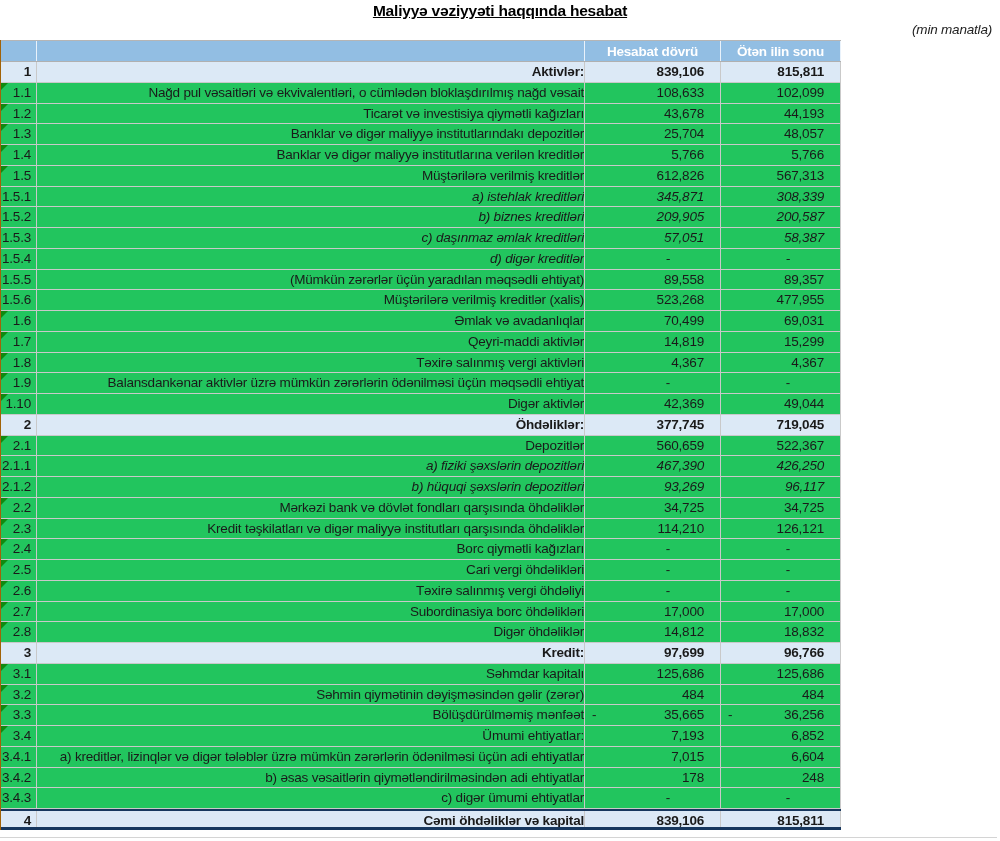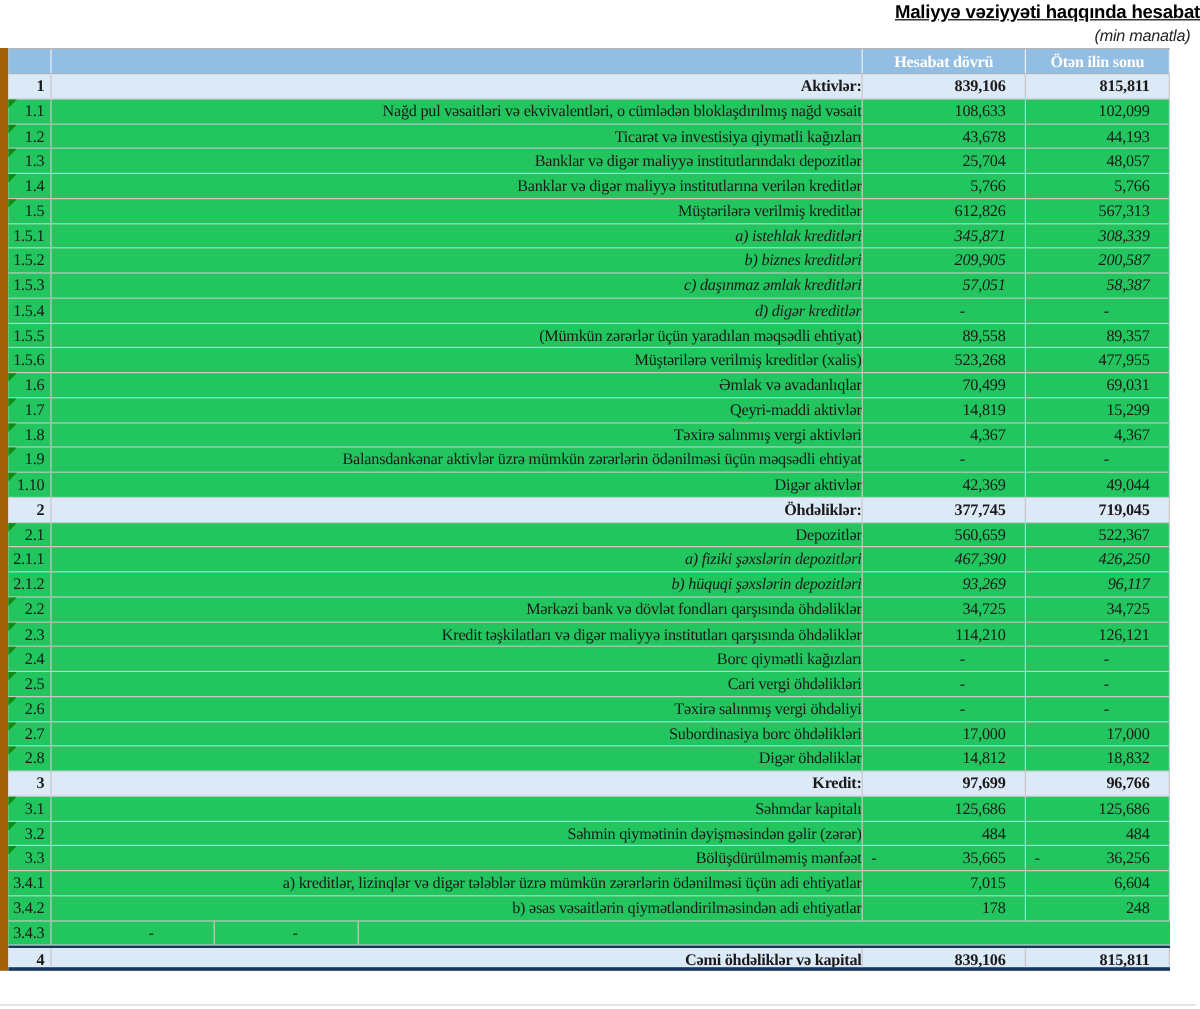--- a/index.html
+++ b/index.html
@@ -7,33 +7,32 @@
     position:relative;
     width:1000px;height:841px;
     background:#ffffff;
     font-family:"Liberation Sans","DejaVu Sans",sans-serif;
     color:#1a1a1a;
     letter-spacing:-0.2px;
     overflow:hidden;
   }
   .title{
     position:absolute;top:2px;left:0;width:100%;
-    text-align:right;font-size:15.5px;font-weight:bold;
+    text-align:center;font-size:15.5px;font-weight:bold;
     text-decoration:underline;
     color:#000;
   }
   .unit-note{
     position:absolute;top:22px;right:8px;
     font-size:13.5px;font-style:italic;color:#222;
   }
   .fintable{
-    position:absolute;top:40px;left:0;width:975px;
-    border-left:7px solid #a16207;
+    position:absolute;top:40px;left:0;width:841px;
+    border-left:1px solid #a16207;
     box-sizing:border-box;
-    font-family:Liberation Serif, serif;
   }
   .row{
     display:flex;align-items:stretch;
     height:20.76px;box-sizing:border-box;
     border-bottom:1px solid #c9c9c9;
     font-size:13.5px;line-height:19.5px;
     background:#22c55e;
   }
   .row.header{
     height:22px;line-height:21px;
@@ -288,33 +287,40 @@
           <div class="c-v"><span>484</span></div>
           <div class="c-v c-v2"><span>484</span></div>
         </div>
         <div class="row">
           <div class="c-num"><span class="tri"></span><span>3.3</span></div>
           <div class="c-desc">Bölüşdürülməmiş mənfəət</div>
           <div class="c-v"><span class="sign">-</span><span>35,665</span></div>
           <div class="c-v c-v2"><span class="sign">-</span><span>36,256</span></div>
         </div>
         <div class="row">
+          <div class="c-num"><span class="tri"></span><span>3.4</span></div>
+          <div class="c-desc">Ümumi ehtiyatlar:</div>
+          <div class="c-v"><span>7,193</span></div>
+          <div class="c-v c-v2"><span>6,852</span></div>
+        </div>
+        <div class="row">
           <div class="c-num"><span>3.4.1</span></div>
           <div class="c-desc">a) kreditlər, lizinqlər və digər tələblər üzrə mümkün zərərlərin ödənilməsi üçün adi ehtiyatlar</div>
           <div class="c-v"><span>7,015</span></div>
           <div class="c-v c-v2"><span>6,604</span></div>
         </div>
         <div class="row">
           <div class="c-num"><span>3.4.2</span></div>
           <div class="c-desc">b) əsas vəsaitlərin qiymətləndirilməsindən adi ehtiyatlar</div>
           <div class="c-v"><span>178</span></div>
           <div class="c-v c-v2"><span>248</span></div>
         </div>
         <div class="row">
           <div class="c-num"><span>3.4.3</span></div>
+          <div class="c-desc">c) digər ümumi ehtiyatlar</div>
           <div class="c-v dash"><span>-</span></div>
           <div class="c-v c-v2 dash"><span>-</span></div>
         </div>
         <div class="row total">
           <div class="c-num"><span>4</span></div>
           <div class="c-desc">Cəmi öhdəliklər və kapital</div>
           <div class="c-v"><span>839,106</span></div>
           <div class="c-v c-v2"><span>815,811</span></div>
         </div>
       </div>

